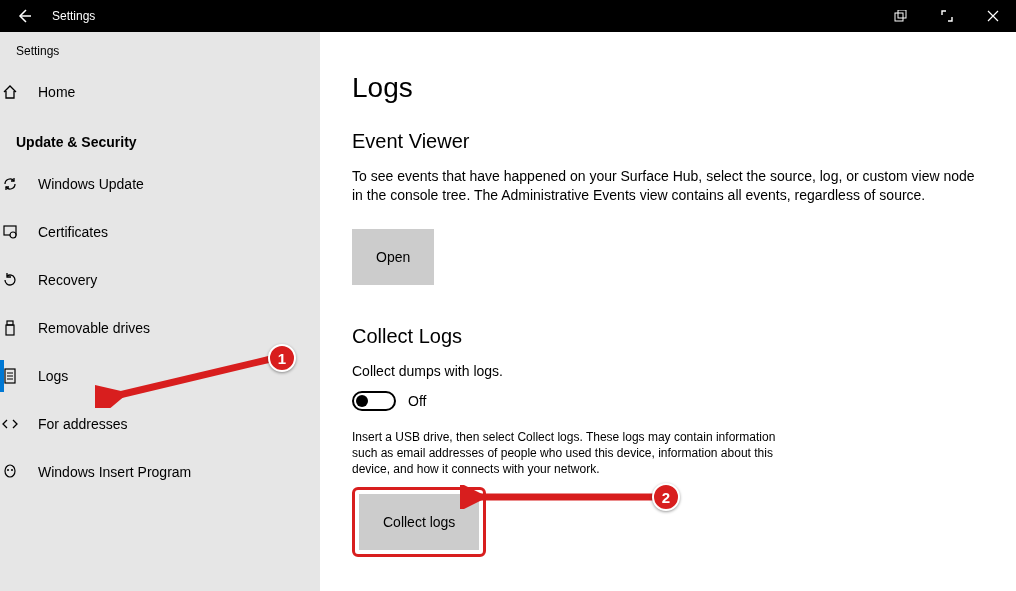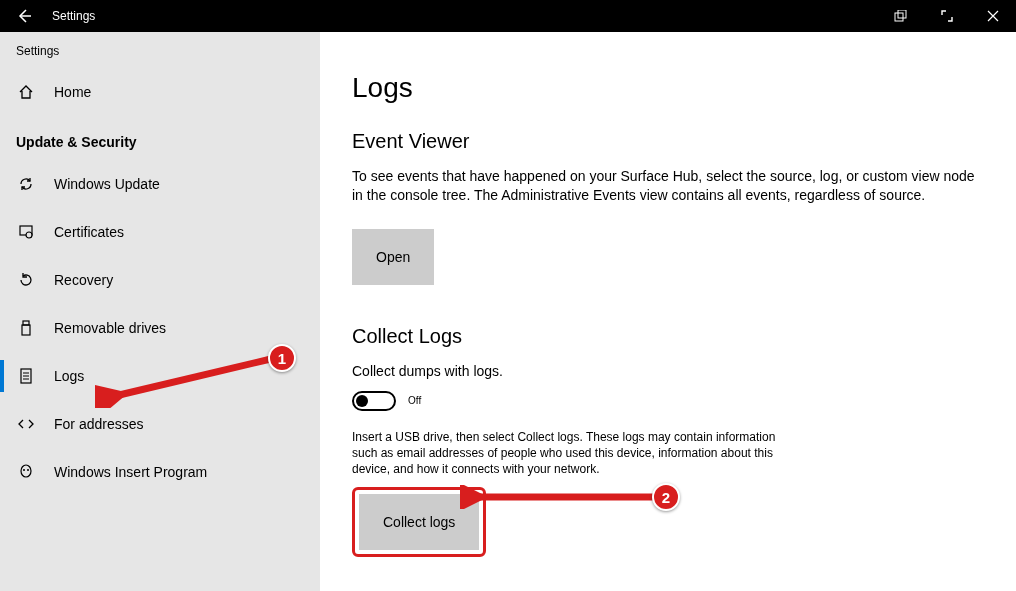--- a/index.html
+++ b/index.html
@@ -9,37 +9,37 @@
   .tb-back { width:48px; height:32px; display:flex; align-items:center; justify-content:center; cursor:pointer; }
   .tb-title { font-size:12px; padding-left:4px; flex:0 0 auto; }
   .tb-spacer { flex:1; }
   .tb-btn { width:46px; height:32px; display:flex; align-items:center; justify-content:center; cursor:pointer; }
   .tb-btn svg { stroke:#fff; }
 
   .content-area { display:flex; height:calc(591px - 32px); }
 
   .sidebar { width:320px; background:#e6e6e6; padding-top:12px; }
   .sb-header { font-size:12px; color:#000; padding:0 16px 10px 16px; }
-  .sb-item { height:48px; display:flex; align-items:center; padding-left:16px; cursor:pointer; position:relative; }
+  .sb-item { height:48px; display:flex; align-items:center; cursor:pointer; position:relative; }
   .sb-item .ico { width:20px; display:flex; align-items:center; justify-content:center; margin-right:18px; color:#000; }
   .sb-item .lbl { font-size:14px; color:#000; }
   .sb-section { font-size:14px; font-weight:600; padding:18px 16px 10px 16px; }
   .sb-item.active::before { content:""; position:absolute; left:0; top:8px; bottom:8px; width:4px; background:#0078d4; }
 
   .main { flex:1; background:#fff; padding:40px 32px 20px 32px; overflow:auto; }
   h1.page-title { font-size:28px; font-weight:400; margin-bottom:26px; }
   h2.sec { font-size:20px; font-weight:400; margin-bottom:14px; }
   p.body  { font-size:14px; color:#000; line-height:1.35; max-width:660px; margin-bottom:24px; }
   p.body2 { font-size:12px; color:#000; line-height:1.35; max-width:430px; margin-bottom:10px; }
   .btn { background:#ccc; border:none; padding:20px 24px; font-size:14px; cursor:pointer; }
   .spacer40 { height:40px; }
   .toggle-row { display:flex; align-items:center; margin-bottom:18px; }
   .toggle { width:44px; height:20px; border:2px solid #000; border-radius:20px; position:relative; margin-right:12px; cursor:pointer; }
   .toggle::after { content:""; position:absolute; left:2px; top:2px; width:12px; height:12px; background:#000; border-radius:50%; }
-  .toggle-label { font-size:10px; }
+  .toggle-label { font-size:14px; }
 
   .collect-wrap { display:inline-block; border:3px solid #d81e1e; border-radius:6px; padding:4px; }
   .feedback-row { display:flex; align-items:flex-end; margin-top:48px; }
   .feedback-row .fico { width:20px; margin-right:14px; display:flex; align-items:center; justify-content:center; }
   .feedback-row .flbl { font-size:14px; color:#0067c0; cursor:pointer; }
   .badge { width:28px; height:28px; background:#d81e1e; border:2px solid #fff; border-radius:50%; color:#fff; font-size:15px; font-weight:600; display:flex; align-items:center; justify-content:center; position:absolute; z-index:20; box-shadow:0 1px 3px rgba(0,0,0,.4); pointer-events:none; }
   svg.arrow { position:absolute; z-index:19; pointer-events:none; }
 
 </style>
 </head>

